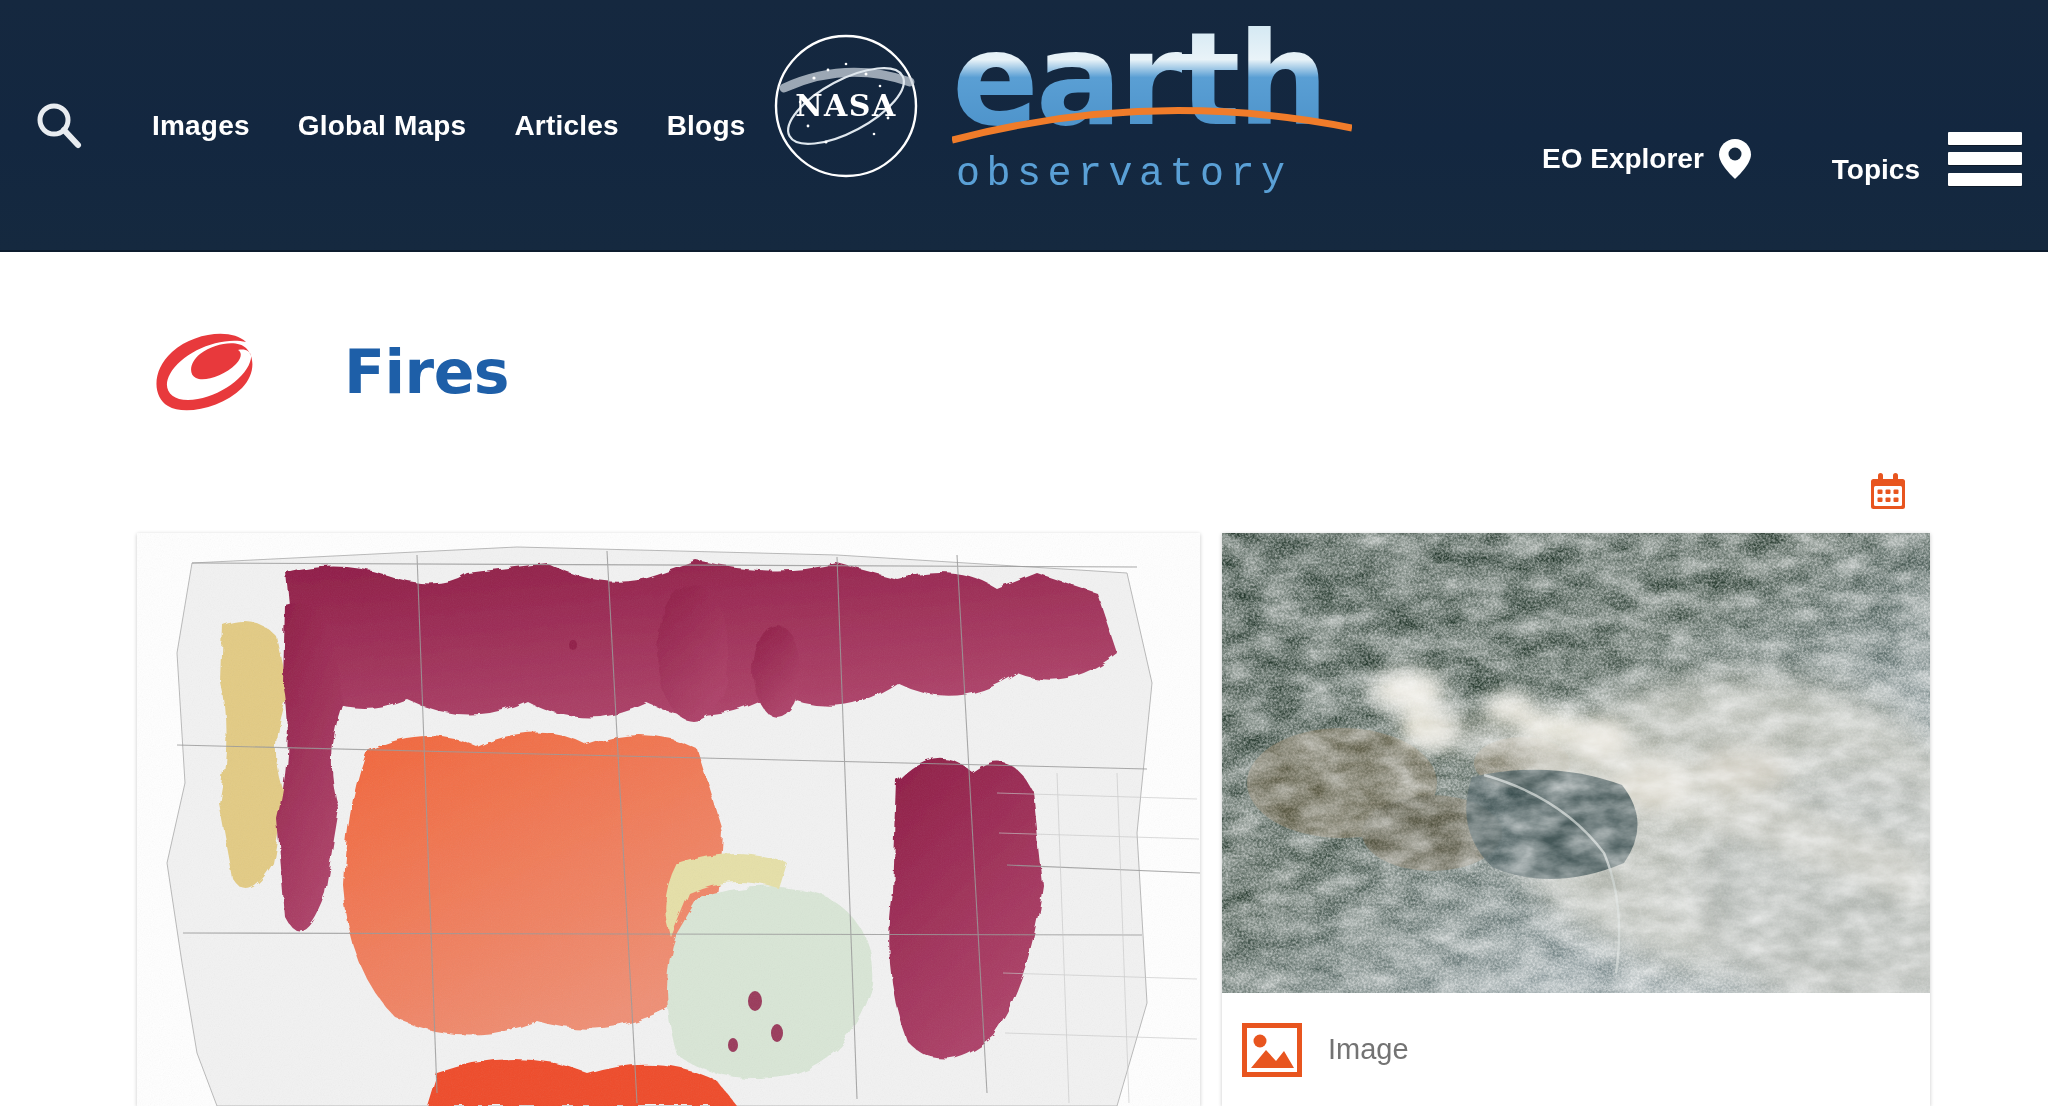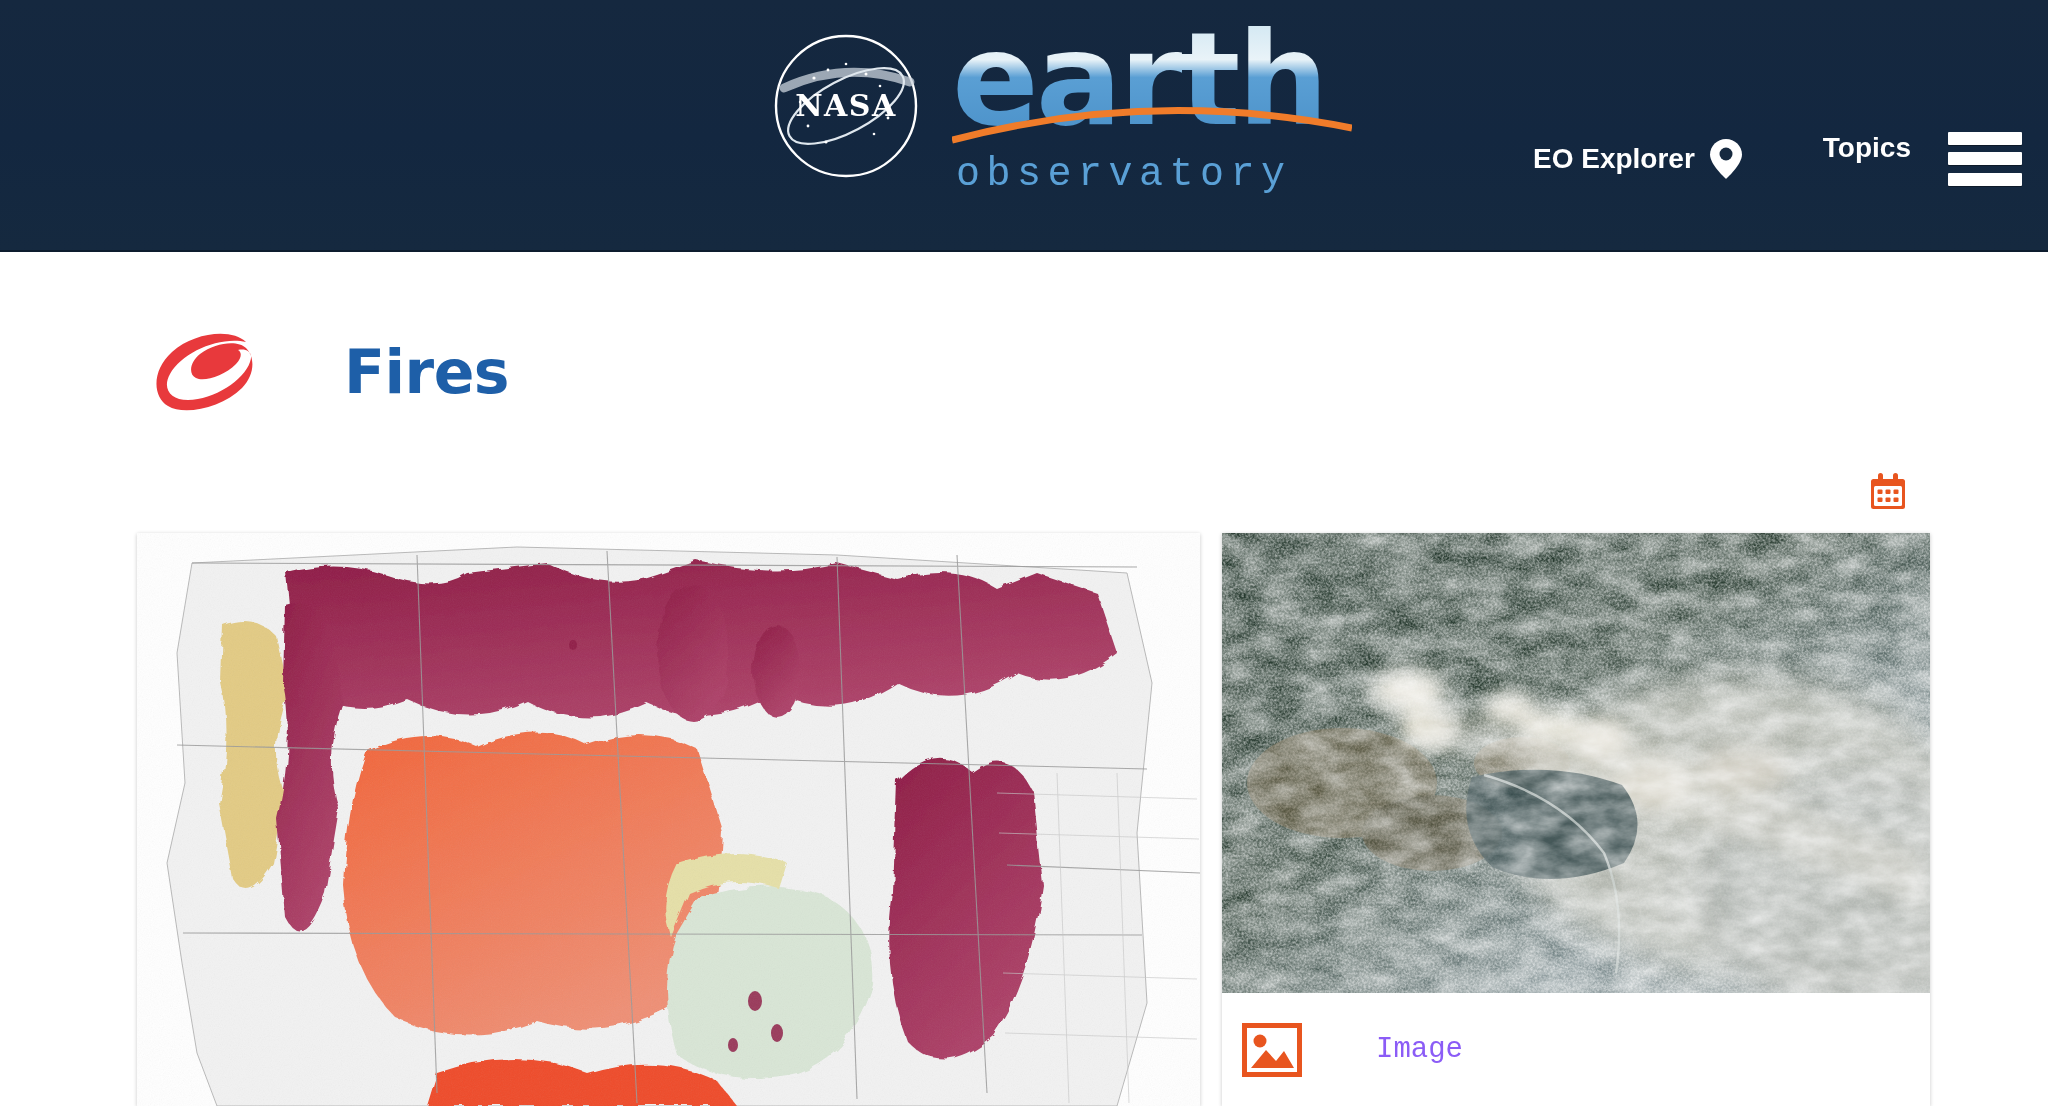--- a/index.html
+++ b/index.html
@@ -62,21 +62,21 @@
 
   .nav-right{
     position:absolute; right:0; top:0; height:317px;
     display:flex; align-items:center; padding-right:26px;
   }
   .eo-explorer{
     display:flex; align-items:center; gap:14px;
     color:#ffffff; font-size:28px; font-weight:bold; margin-right:80px;
   }
   .topics{
-    display:flex; align-items:flex-start; gap:37px;
+    display:flex; align-items:flex-end; gap:28px;
     color:#ffffff; font-size:28px; font-weight:bold;
   }
   .hamburger{ width:74px; height:54px; display:flex; flex-direction:column;
     justify-content:space-between; }
   .hamburger span{ display:block; height:13px; background:#ffffff; border-radius:1px;
     box-shadow:0 1px 0 rgba(0,0,0,.35); }
 
   
   .title-row{
     position:absolute; left:150px; top:330px;
@@ -103,30 +103,44 @@
   .card-right{
     position:absolute; left:1222px; top:533px; width:708px; height:573px;
     background:#ffffff; overflow:hidden;
     box-shadow:0 1px 4px rgba(0,0,0,.22);
   }
   .sat-img{ position:absolute; left:0; top:0; width:708px; height:460px; overflow:hidden; }
   .card-caption{
     position:absolute; left:0; top:460px; width:708px; height:113px;
     background:#ffffff; display:flex; align-items:center; padding-left:20px; gap:26px;
   }
-  .caption-label{ color:#8b5cf6; font-size:29px; font-family:Liberation Mono, monospace;margin-left:48px; }
+  .caption-label{ color:#737373; font-size:29px; font-family:Liberation Sans, sans-serif; }
   .pic-icon{ width:60px; height:54px; }
 
   .map-canvas{ position:absolute; left:0; top:0; width:1063px; height:573px; }
 </style>
 </head>
 <body>
 
 <div class="header">
 
+  <div class="nav-left">
+
+    <div class="search-btn">
+      <svg width="56" height="56" viewBox="0 0 56 56">
+        <circle cx="23" cy="22" r="14" fill="none" stroke="#e8ecf0" stroke-width="5"></circle>
+        <line x1="33" y1="32" x2="47" y2="47" stroke="#e8ecf0" stroke-width="6" stroke-linecap="round"></line>
+      </svg>
+    </div>
+
+    <a class="nav-link">Images</a>
+    <a class="nav-link">Global Maps</a>
+    <a class="nav-link">Articles</a>
+    <a class="nav-link">Blogs</a>
+  </div>
 
   <div class="logo-wrap">
 
     <svg class="nasa-meatball" viewBox="0 0 152 152">
       <circle cx="76" cy="76" r="70" fill="none" stroke="#ffffff" stroke-width="2.4"></circle>
       <path d="M14 58 Q76 30 140 52" fill="none" stroke="#c9d3dc" stroke-width="9" stroke-linecap="round" opacity=".75"></path>
       <ellipse cx="76" cy="76" rx="64" ry="26" fill="none" stroke="#dfe7ee" stroke-width="2.2" transform="rotate(-28 76 76)"></ellipse>
       <g fill="#ffffff">
         <circle cx="44" cy="48" r="1.6"></circle>
           <circle cx="58" cy="40" r="1.4"></circle>

